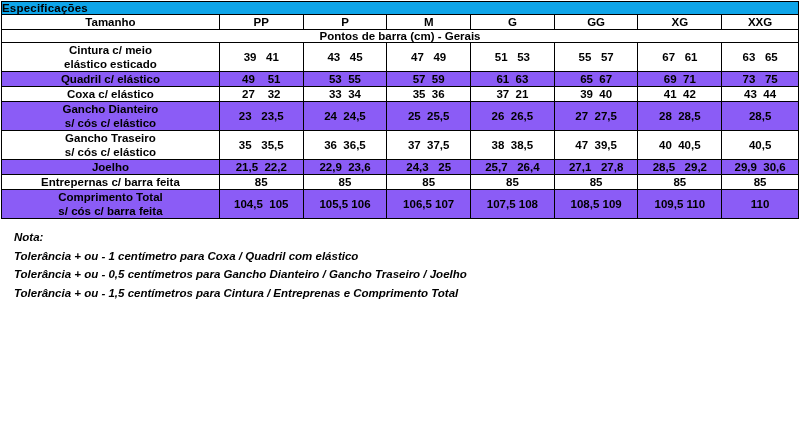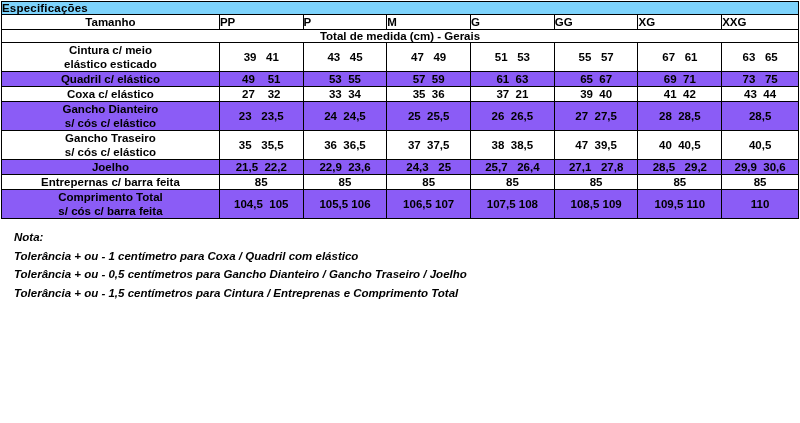--- a/index.html
+++ b/index.html
@@ -27,35 +27,36 @@
     table-layout: fixed;
   }
   table.spec td, table.spec th {
     border: 1px solid #000000;
     font-size: 11.5px;
     font-weight: bold;
     padding: 0;
     vertical-align: middle;
   }
   .title-cell {
-    background: #7dd3fc;
+    background: #0ea5e9;
     color: #000;
     font-size: 14px;
     font-weight: bold;
     text-align: left;
     padding: 5px 8px 6px 8px;
     letter-spacing: .2px;
     margin-top: 10px;
   }
   .row-head {
     text-align: center;
     padding: 6px 6px 6px 7px;
     line-height: 1.22;
   }
   .size-head {
+    text-align: center;
     padding: 7px 2px;
     font-size: 12px;
   }
   .subhead {
     text-align: center;
     padding: 6px 2px;
     font-size: 11.5px;
   }
   .val {
     text-align: center;
@@ -108,21 +109,21 @@
         <td class="row-head">Tamanho</td>
         <td class="size-head">PP</td>
         <td class="size-head">P</td>
         <td class="size-head">M</td>
         <td class="size-head">G</td>
         <td class="size-head">GG</td>
         <td class="size-head">XG</td>
         <td class="size-head">XXG</td>
       </tr>
       <tr>
-        <td class="subhead" colspan="8">Total de medida (cm) - Gerais</td>
+        <td class="subhead" colspan="8">Pontos de barra (cm) - Gerais</td>
       </tr>
 
       <tr class="plain">
         <td class="row-head">Cintura c/ meio<br>elástico esticado</td>
         <td class="val">39   41</td>
         <td class="val">43   45</td>
         <td class="val">47   49</td>
         <td class="val">51   53</td>
         <td class="val">55   57</td>
         <td class="val">67   61</td>

